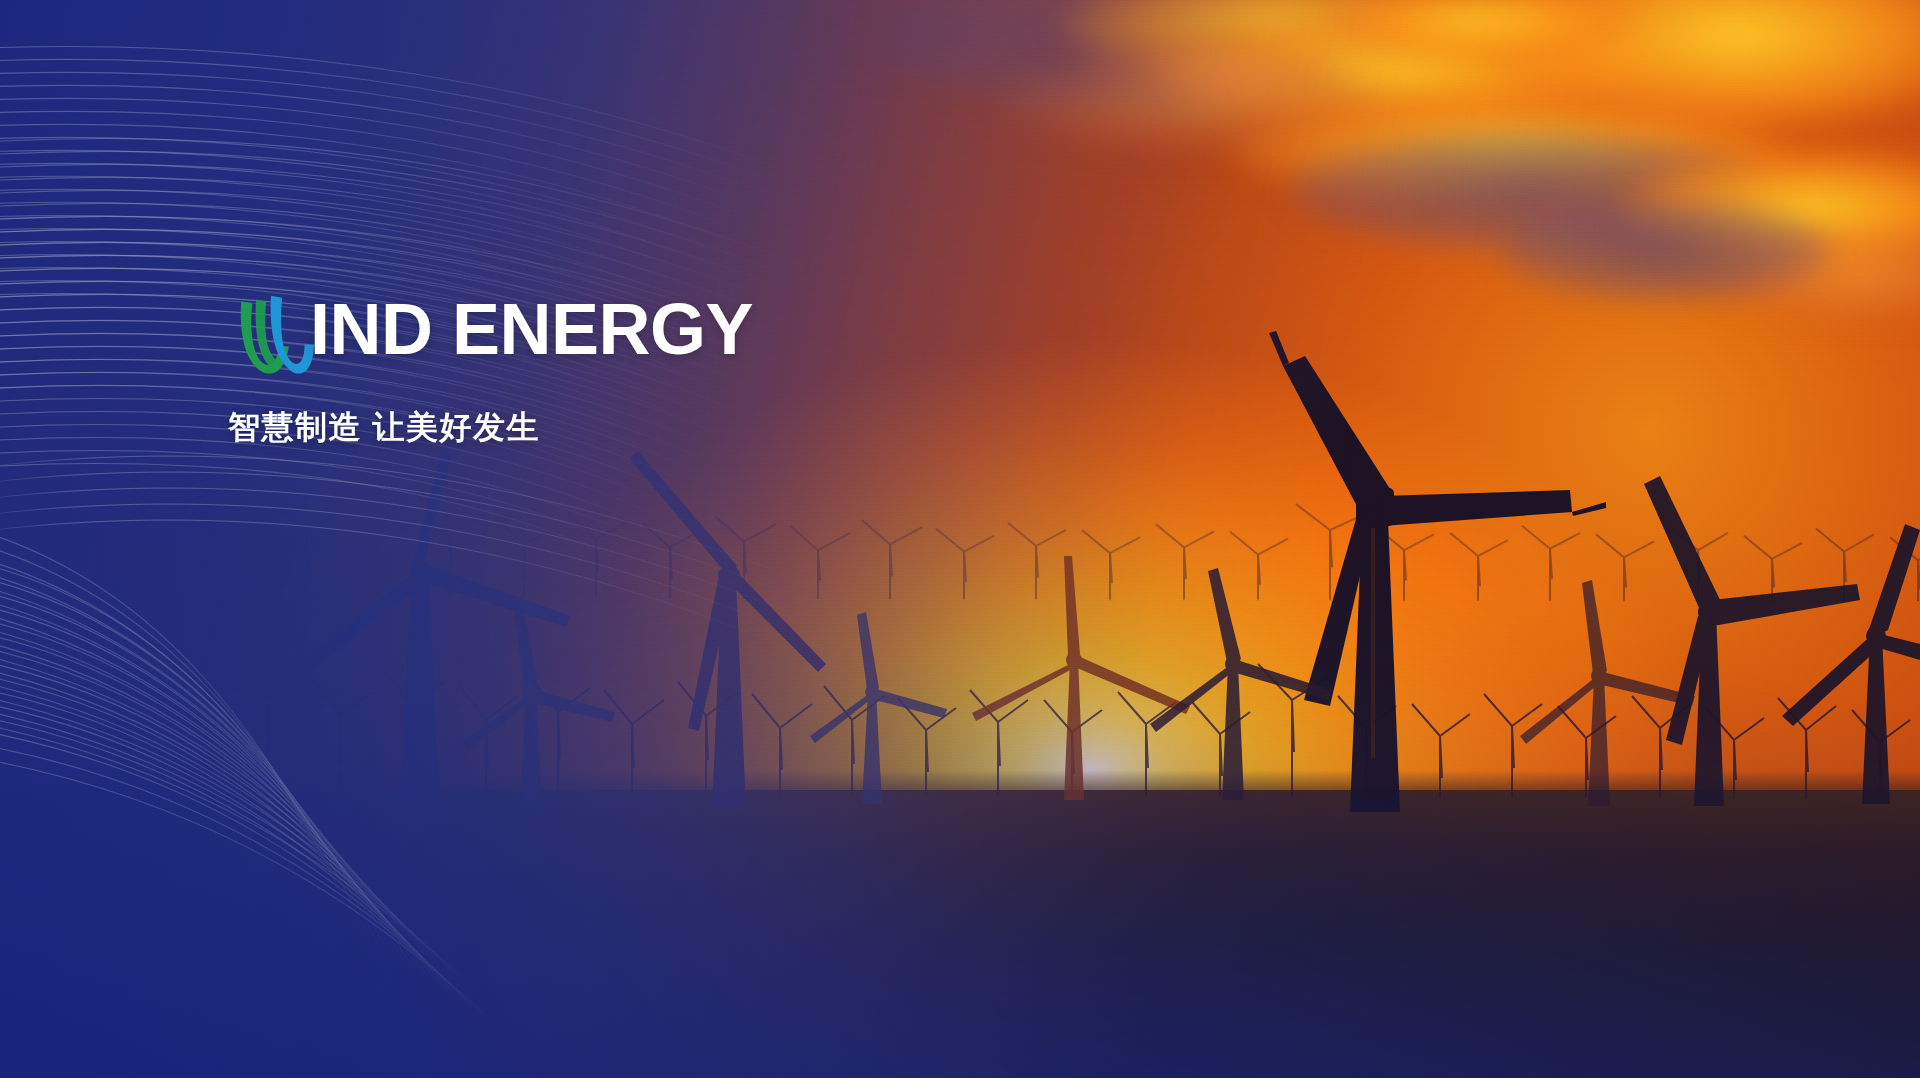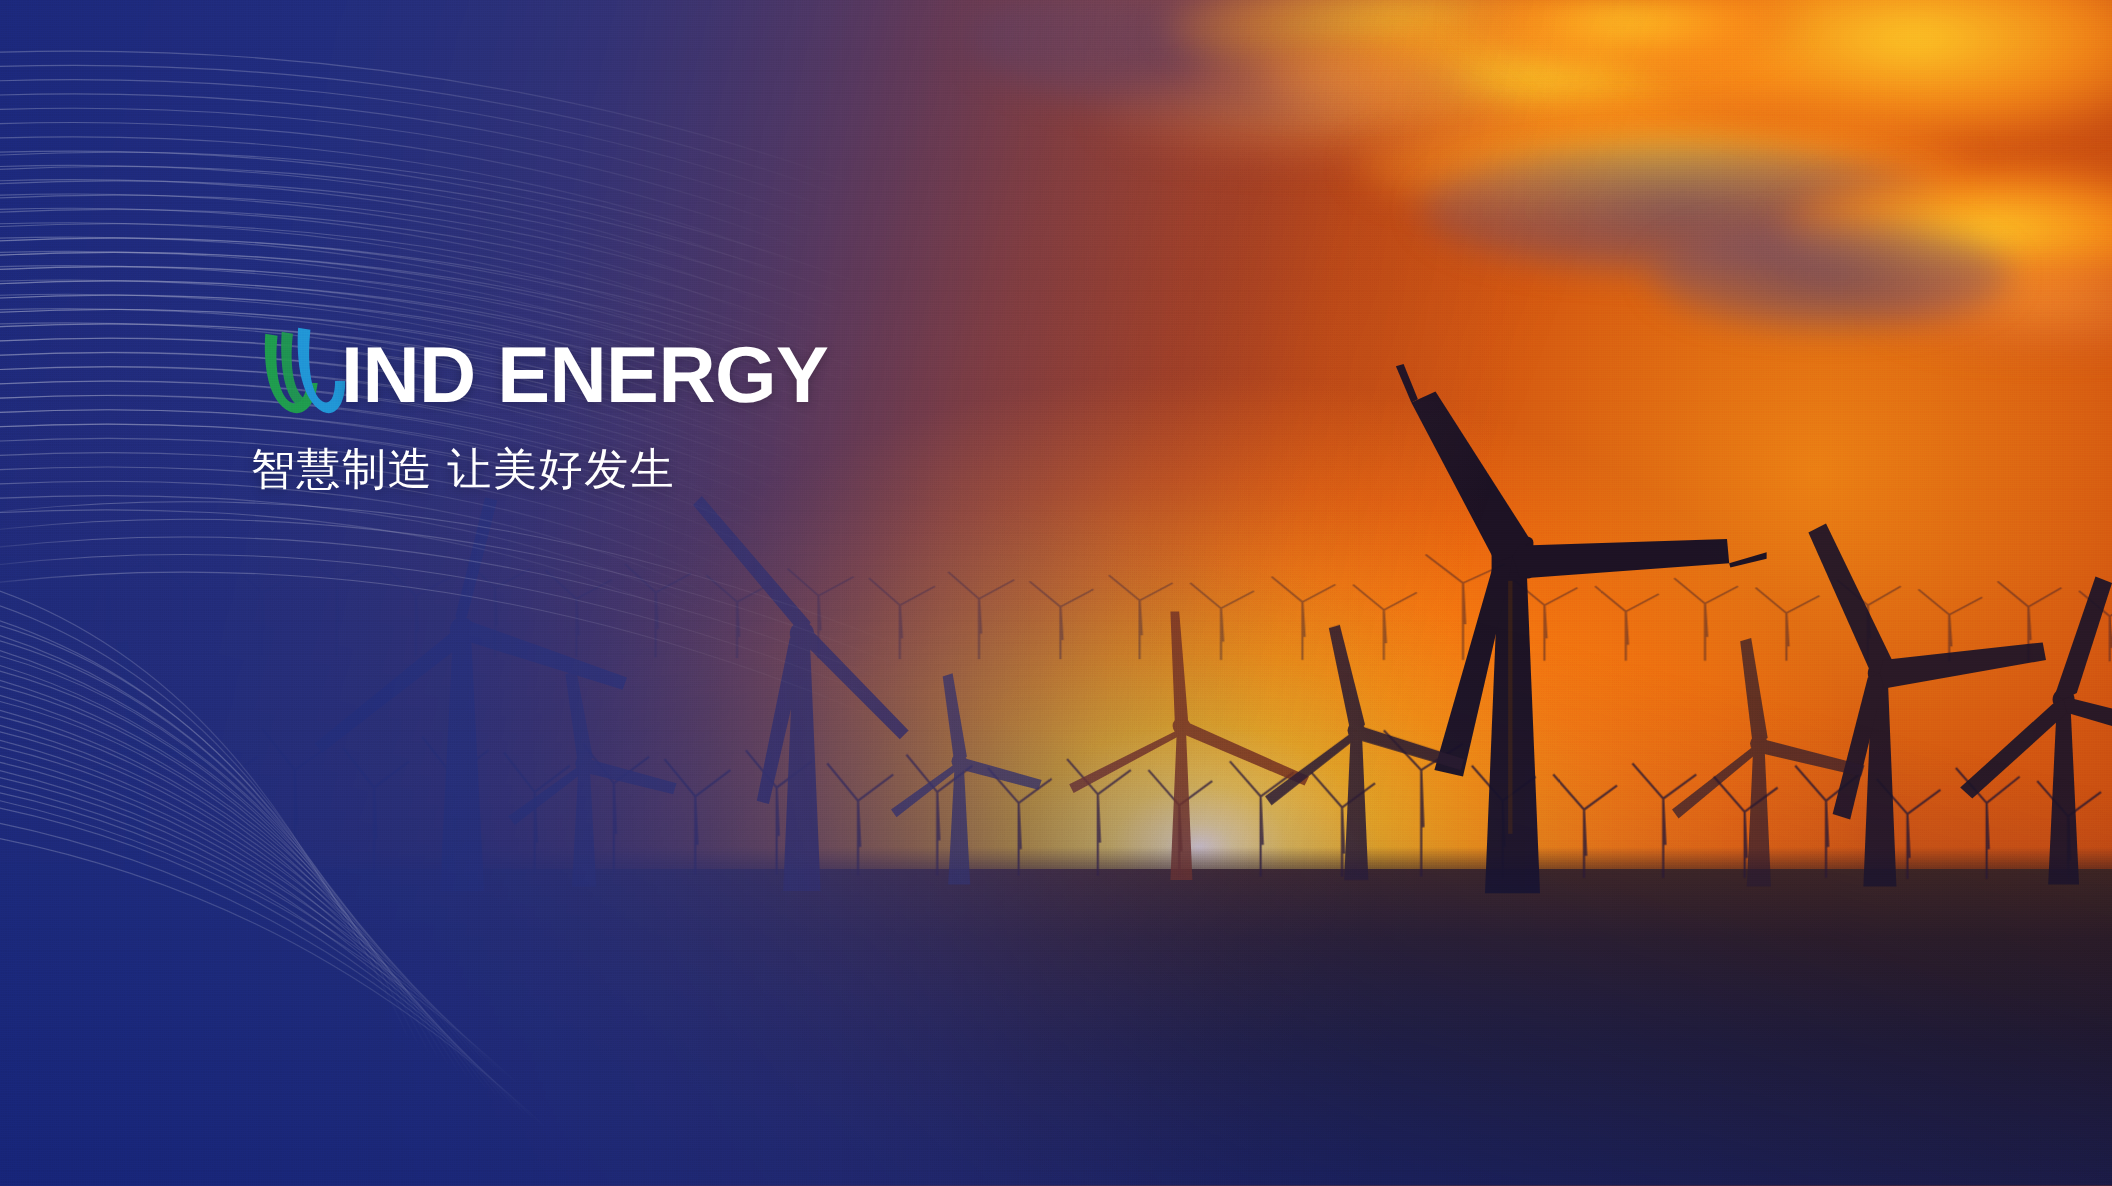--- a/index.html
+++ b/index.html
@@ -87,39 +87,39 @@
   }
 
   
   #waves{mix-blend-mode:screen;opacity:.55;}
 
   
   #content{
     position:absolute;left:228px;top:292px;
     z-index:40;
   }
-  #logo-row{display:flex;align-items:flex-end;gap:0px;height:86px;}
+  #logo-row{display:flex;align-items:flex-start;gap:0px;height:86px;}
   #logo-mark{width:86px;height:84px;flex:none;position:relative;top:2px;}
   #logo-word{
     color:#fff;
     font-size:72px;
     line-height:74px;
     font-weight:700;
     letter-spacing:-0.5px;
     white-space:nowrap;
     position:relative;
     left:-4px;
     text-shadow:0 2px 10px rgba(0,0,0,.22);
   }
   #tagline{margin-top:22px;}
   .tag-line{
     color:#fff;
-    font-size:40px;
+    font-size:32px;
     line-height:54px;
-    font-weight:400;
+    font-weight:700;
     letter-spacing:1.5px;
     white-space:nowrap;
     text-shadow:0 2px 10px rgba(0,0,0,.30);
   }
 
   
   #grain{
     pointer-events:none;
     opacity:.16;
     mix-blend-mode:overlay;

